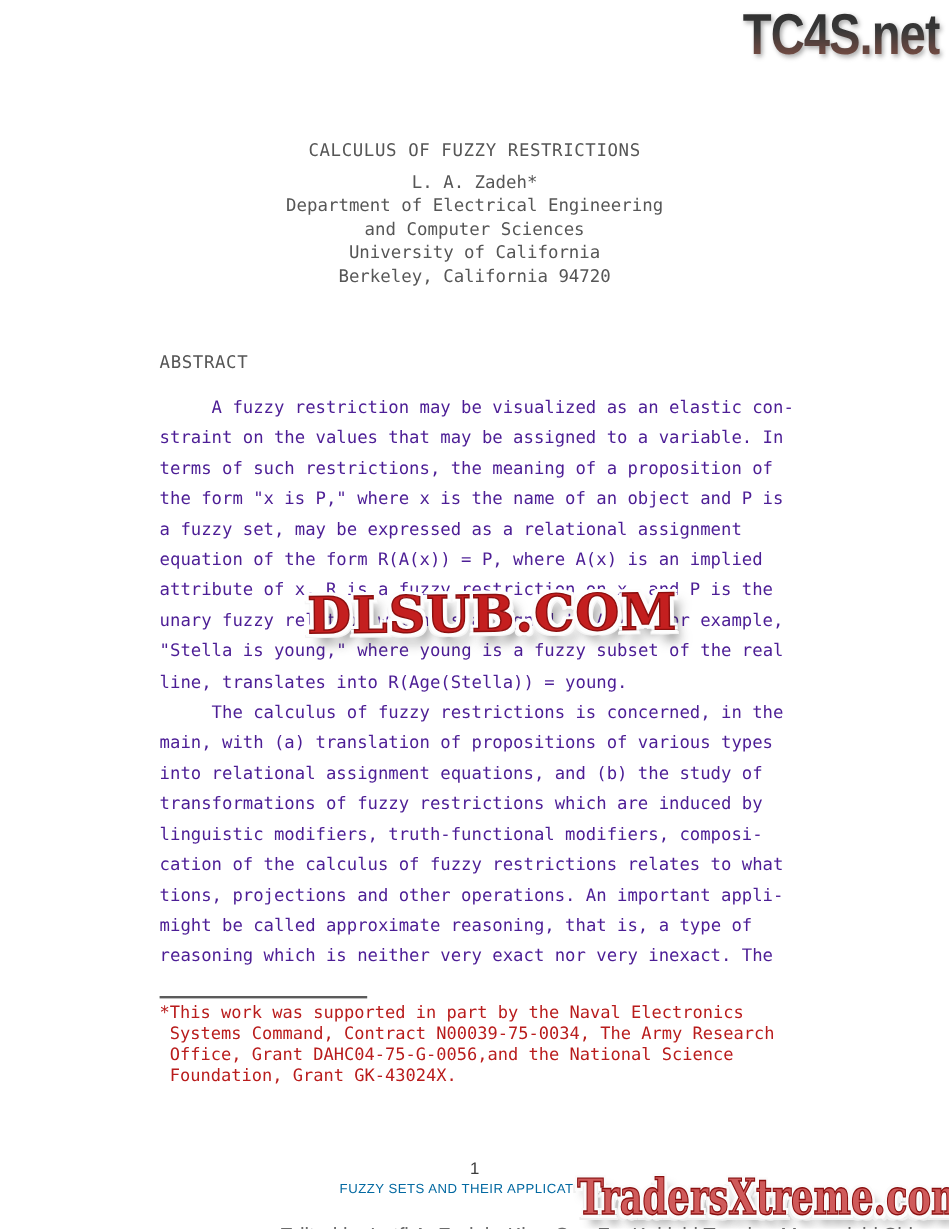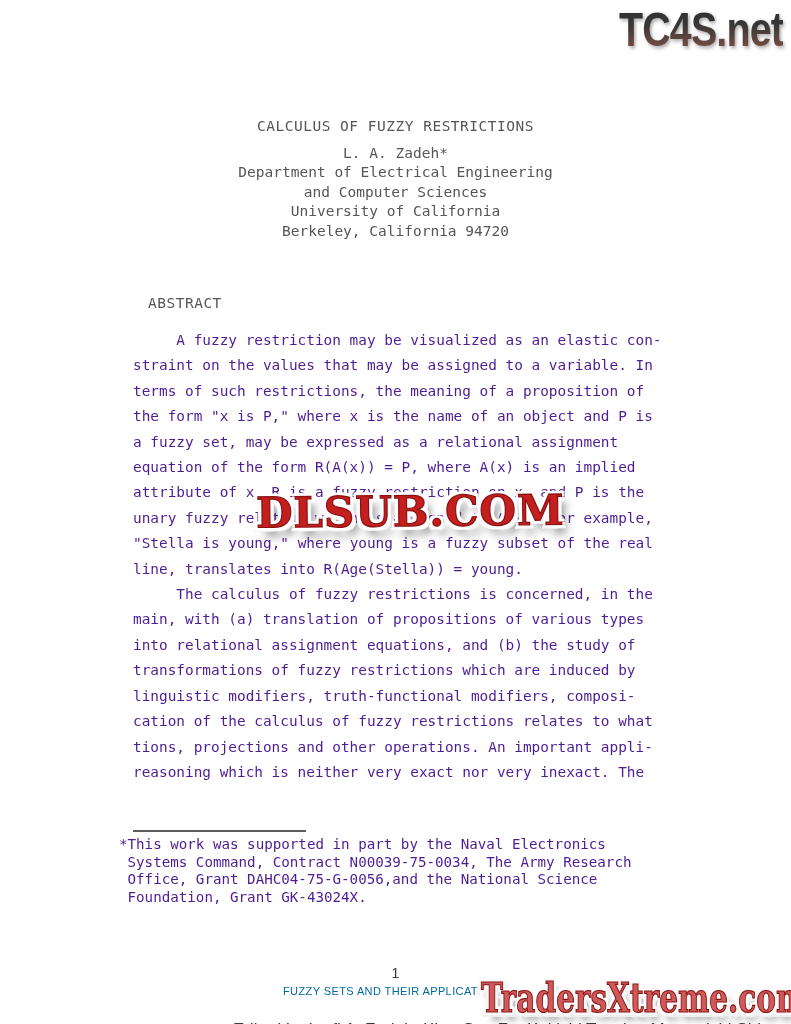--- a/index.html
+++ b/index.html
@@ -21,39 +21,39 @@
   .header-block {
     position: absolute; top: 117px; left: 0; right: 0;
     text-align: center;
     font-size: 14.5px; line-height: 19.6px;
     color: #565656;
   }
   .doc-title { margin-bottom: 7px; letter-spacing: 0.5px; }
 
   .abstract-label {
     position: absolute; left: 133px; top: 295px;
-    font-size: 14.5px; color: #565656; letter-spacing: 0.5px; margin-left: 15px;
+    font-size: 14.5px; color: #565656; letter-spacing: 0.5px;
   }
 
   .body-text {
     position: absolute; left: 133px; top: 328px;
     font-size: 14.4px; line-height: 25.4px;
     color: #4c1d95;
   }
   .tline { white-space: pre; }
   .tline .ul { text-underline-offset: 3px; }
 
   .footnote-rule {
     position: absolute; left: 133px; top: 830px;
     width: 173px; height: 2px; background: #5b5b5b;
   }
   .footnote-block {
-    position: absolute; left: 119px; top: 836px;
+    position: absolute; left: 133px; top: 836px;
     font-size: 14.2px; line-height: 17.6px;
-    color: #4c1d95;
+    color: #b91c1c;
   }
 
   
   .page-number {
     position: absolute; left: 0; width: 791px; top: 965px;
     text-align: center;
     font-family: "Liberation Sans", sans-serif;
     font-size: 14px; color: #3c3c3c;
   }
   .book-title {
@@ -143,20 +143,21 @@
         <div class="tline"><span>line, translates into R(Age(Stella)) = </span><span class="ul">young</span><span>.</span></div>
       </div>
     <div>
         <div class="tline"><span>     The calculus of fuzzy restrictions is concerned, in the</span></div>
         <div class="tline"><span>main, with (a) translation of propositions of various types</span></div>
         <div class="tline"><span>into relational assignment equations, and (b) the study of</span></div>
         <div class="tline"><span>transformations of fuzzy restrictions which are induced by</span></div>
         <div class="tline"><span>linguistic modifiers, truth-functional modifiers, composi-</span></div>
         <div class="tline"><span>cation of the calculus of fuzzy restrictions relates to what</span></div>
         <div class="tline"><span>tions, projections and other operations. An important appli-</span></div>
+        <div class="tline"><span>might be called </span><span class="ul">approximate reasoning</span><span>, that is, a type of</span></div>
         <div class="tline"><span>reasoning which is neither very exact nor very inexact. The</span></div>
       </div>
   </div>
 
   <div class="footnote-rule"></div>
 
   <div class="footnote-block mono">
     <div class="tline">*This work was supported in part by the Naval Electronics</div>
     <div class="tline"> Systems Command, Contract N00039-75-0034, The Army Research</div>
     <div class="tline"> Office, Grant DAHC04-75-G-0056,and the National Science</div>

